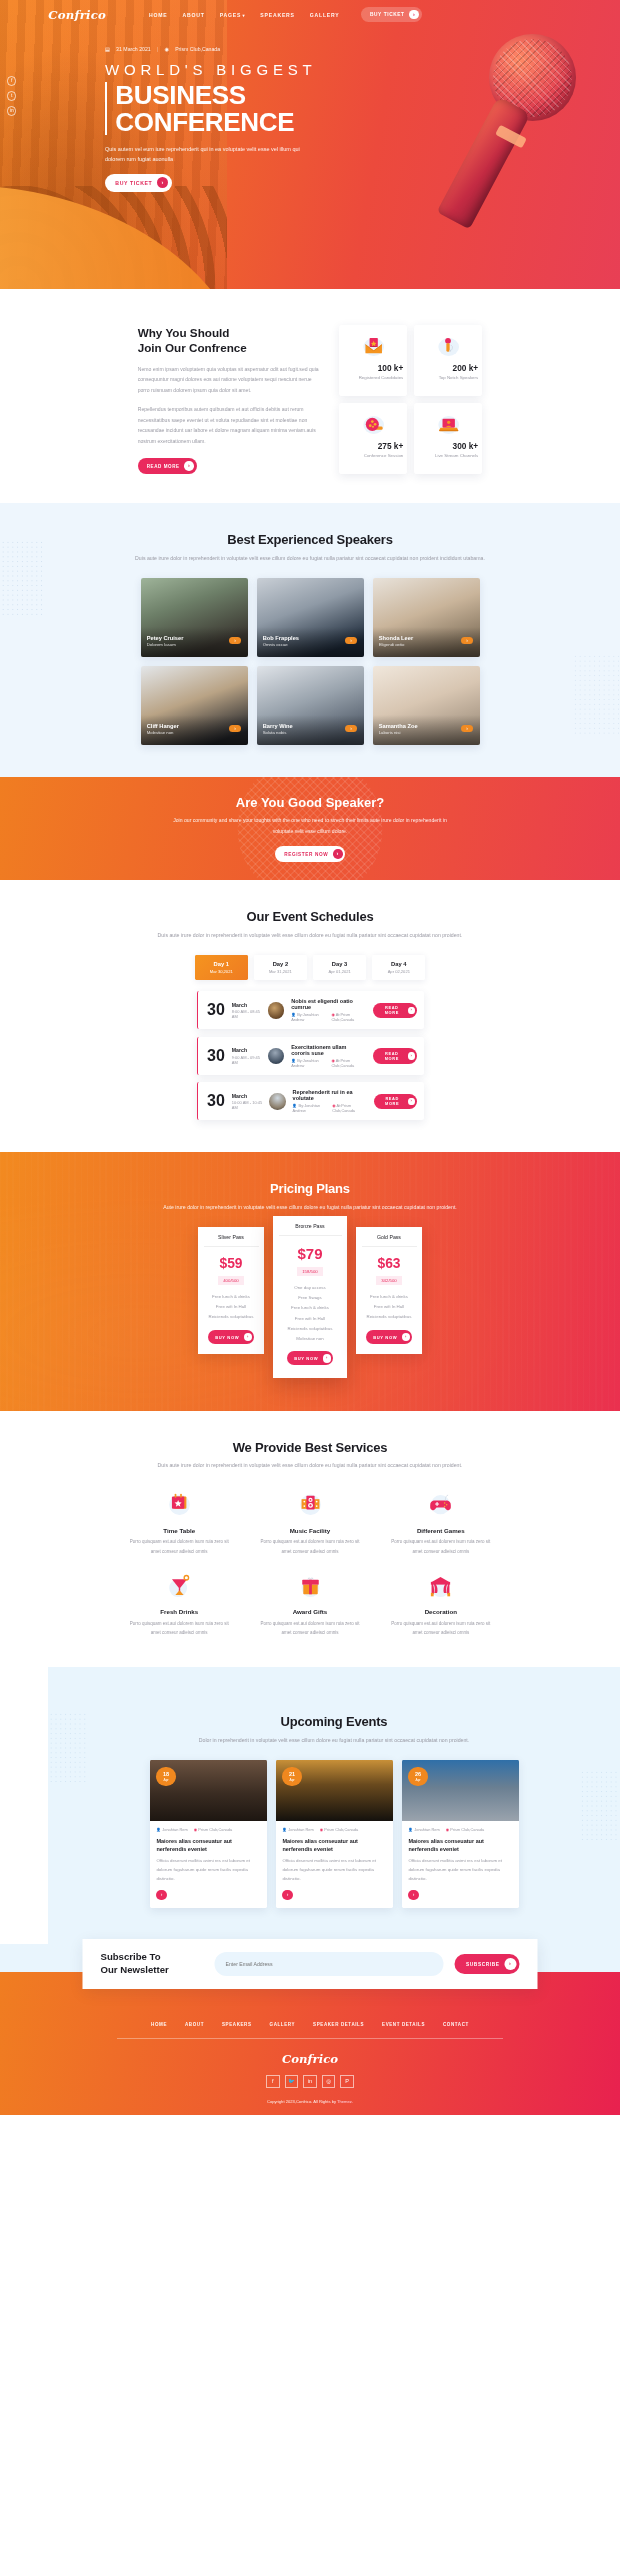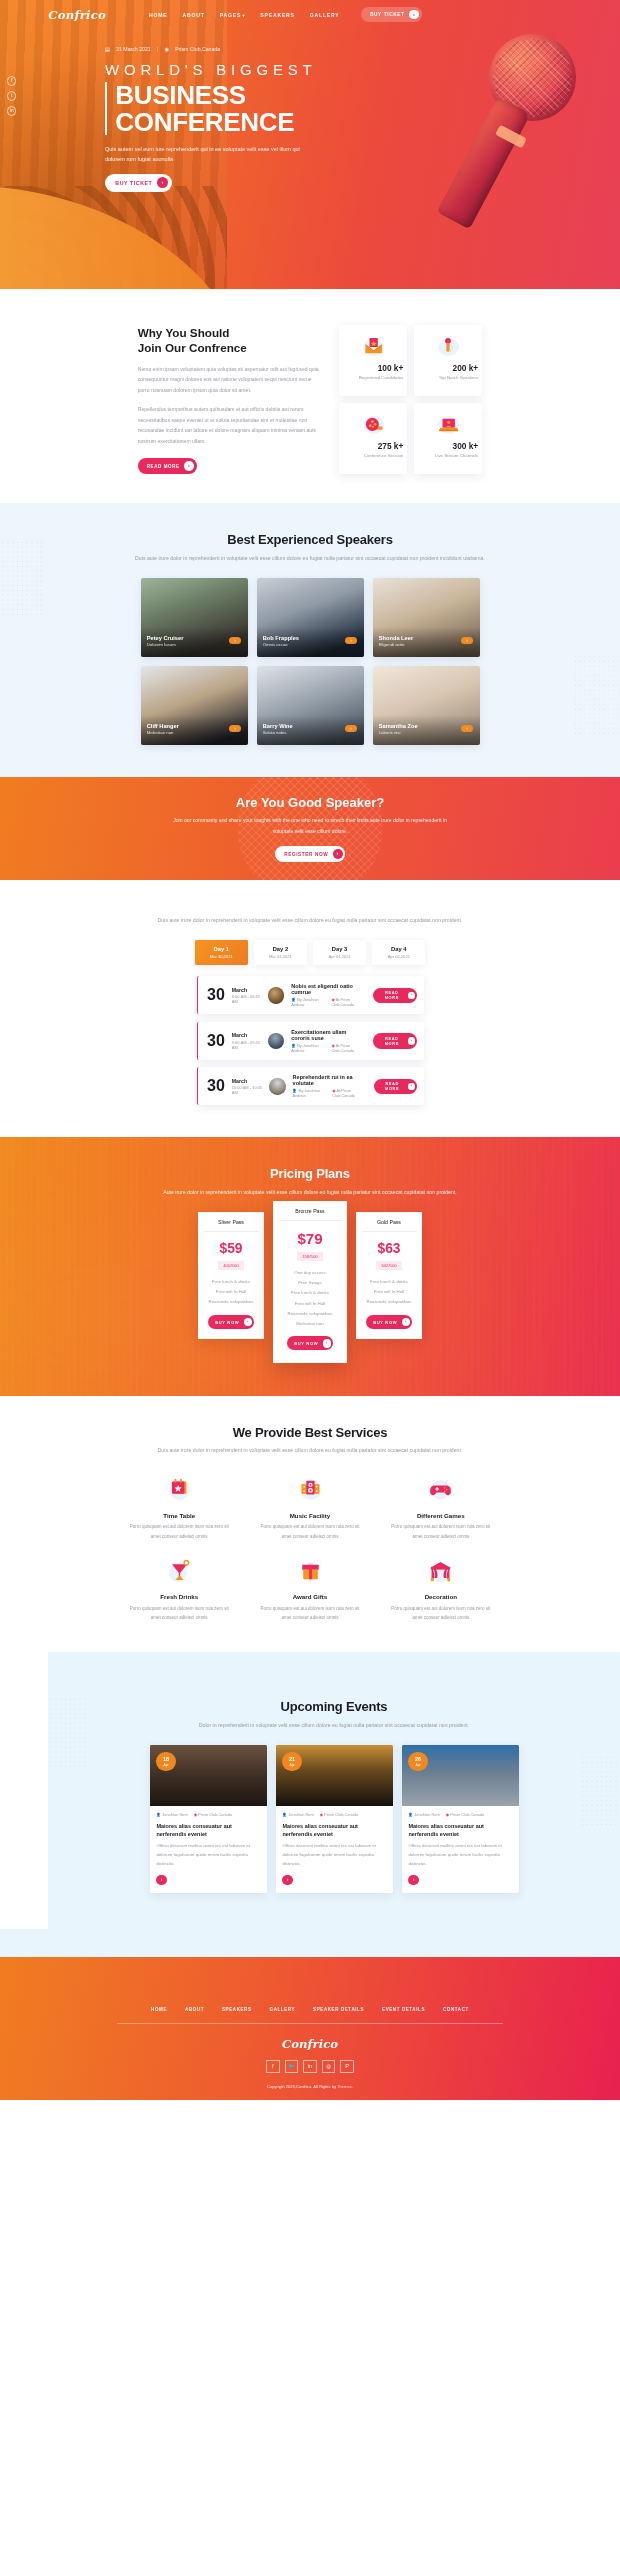--- a/index.html
+++ b/index.html
@@ -499,20 +499,21 @@
     <div class="bgmic"></div>
     <h2>Are You Good Speaker?</h2>
     <p>Join our community and share your toughts with the one who need to strech their limits aute irure dolor in reprehenderit in voluptate velit esse cillum dolore.</p>
     <button class="btn-pill btn-reg">
       <span>REGISTER NOW</span>
       <span class="circ">›</span>
     </button>
   </section>
 
   <section class="sched">
+    <h2 class="sec-title">Our Event Schedules</h2>
     <p class="sec-sub">Duis aute irure dolor in reprehenderit in voluptate velit esse cillum dolore eu fugiat nulla pariatur sint occaecat cupidatat non proident.</p>
 
     <div class="daytabs">
       <div class="daytab active">
         <div class="d">Day 1</div>
         <div class="dt">Mar 30,2021</div>
       </div>
       <div class="daytab">
         <div class="d">Day 2</div>
         <div class="dt">Mar 31,2021</div>
@@ -818,20 +819,31 @@
         </div>
       </div>
 
     </div>
   </section>
 
   <div class="footer-wrap">
     <div class="footer-top-bg"></div>
     <footer class="footer">
 
+      <div class="newsletter">
+        <h3>
+          <span>Subscribe To</span><br>
+          <span>Our Newsletter</span>
+        </h3>
+        <input type="text" placeholder="Enter Email Address" style="">
+        <button class="btn-pill btn-sub">
+          <span>SUBSCRIBE</span>
+          <span class="circ">›</span>
+        </button>
+      </div>
 
       <nav class="fnav">
         <a href="#">HOME</a>
         <a href="#">ABOUT</a>
         <a href="#">SPEAKERS</a>
         <a href="#">GALLERY</a>
         <a href="#">SPEAKER DETAILS</a>
         <a href="#">EVENT DETAILS</a>
         <a href="#">CONTACT</a>
       </nav>

